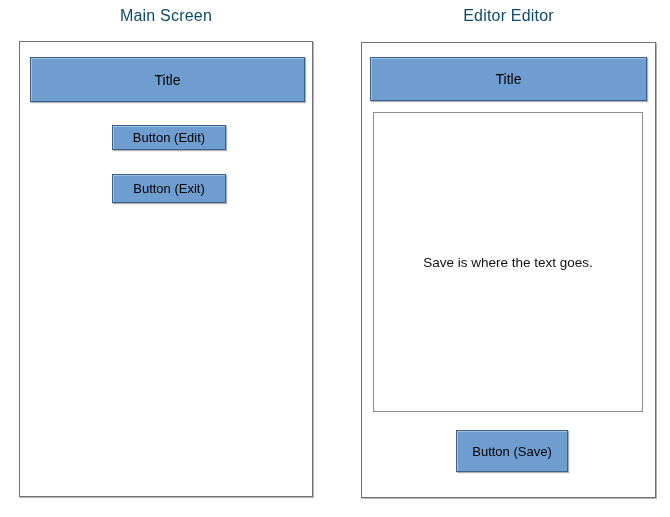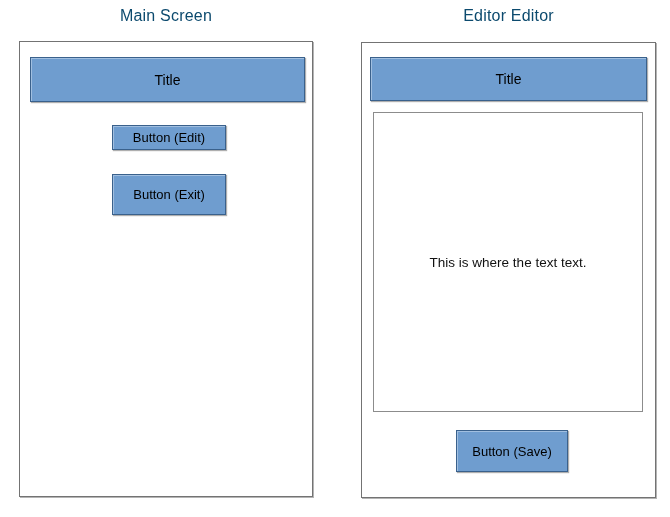--- a/index.html
+++ b/index.html
@@ -52,21 +52,21 @@
   }
   .title-bar { font-size: 14px; }
   #main-title-bar   { left: 10px; top: 15px; width: 275px; height: 45px; }
   #editor-title-bar { left: 8px;  top: 14px; width: 277px; height: 44px; }
 
   .wire-button {
     font-size: 13px;
     cursor: default;
   }
   #edit-button { left: 92px; top: 83px;  width: 114px; height: 25px; }
-  #exit-button { left: 92px; top: 132px; width: 114px; height: 41px; }
+  #exit-button { left: 92px; top: 132px; width: 114px; height: 29px; }
   #save-button { left: 94px; top: 387px; width: 112px; height: 42px; }
 
   .text-area {
     position: absolute;
     left: 11px; top: 69px;
     width: 270px; height: 300px;
     border: 1px solid var(--inner_border, #8c8c8c);
     box-sizing: border-box;
     background: #ffffff;
     display: flex;
@@ -90,16 +90,16 @@
 
   <div id="exit-button" class="blue-box wire-button">Button (Exit)</div>
 </div>
 
 <div id="editor-heading" class="screen-heading">Editor Editor</div>
 
 <div id="editor-panel" class="panel">
 
   <div id="editor-title-bar" class="blue-box title-bar">Title</div>
 
-  <div class="text-area">This is where the text text.</div>
+  <div class="text-area">Save is where the text goes.</div>
 
   <div id="save-button" class="blue-box wire-button">Button (Save)</div>
 </div>
 
 </body></html>

